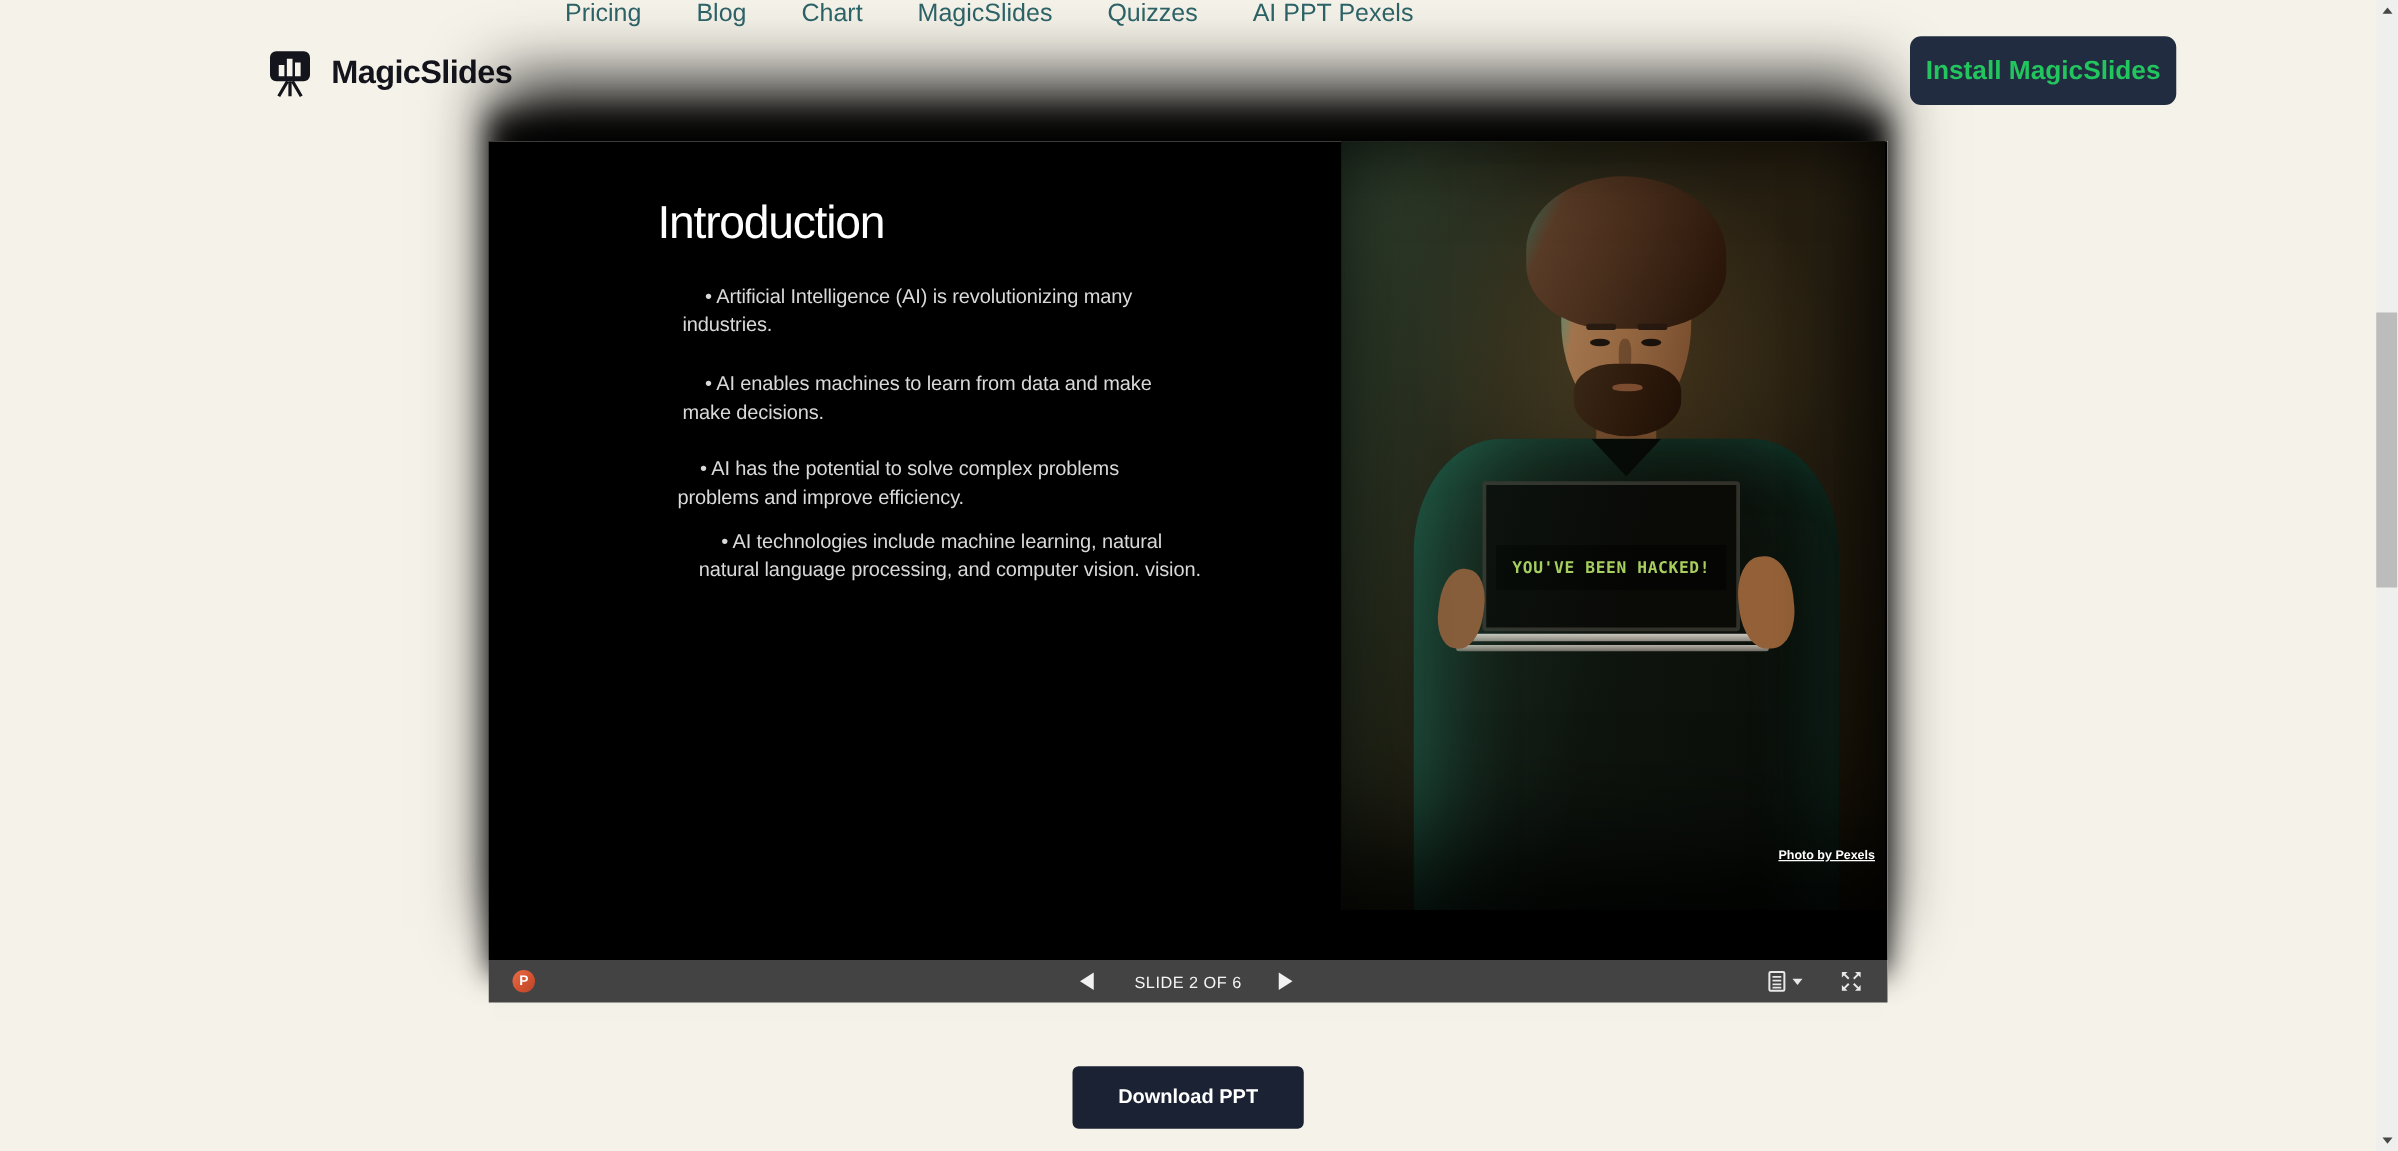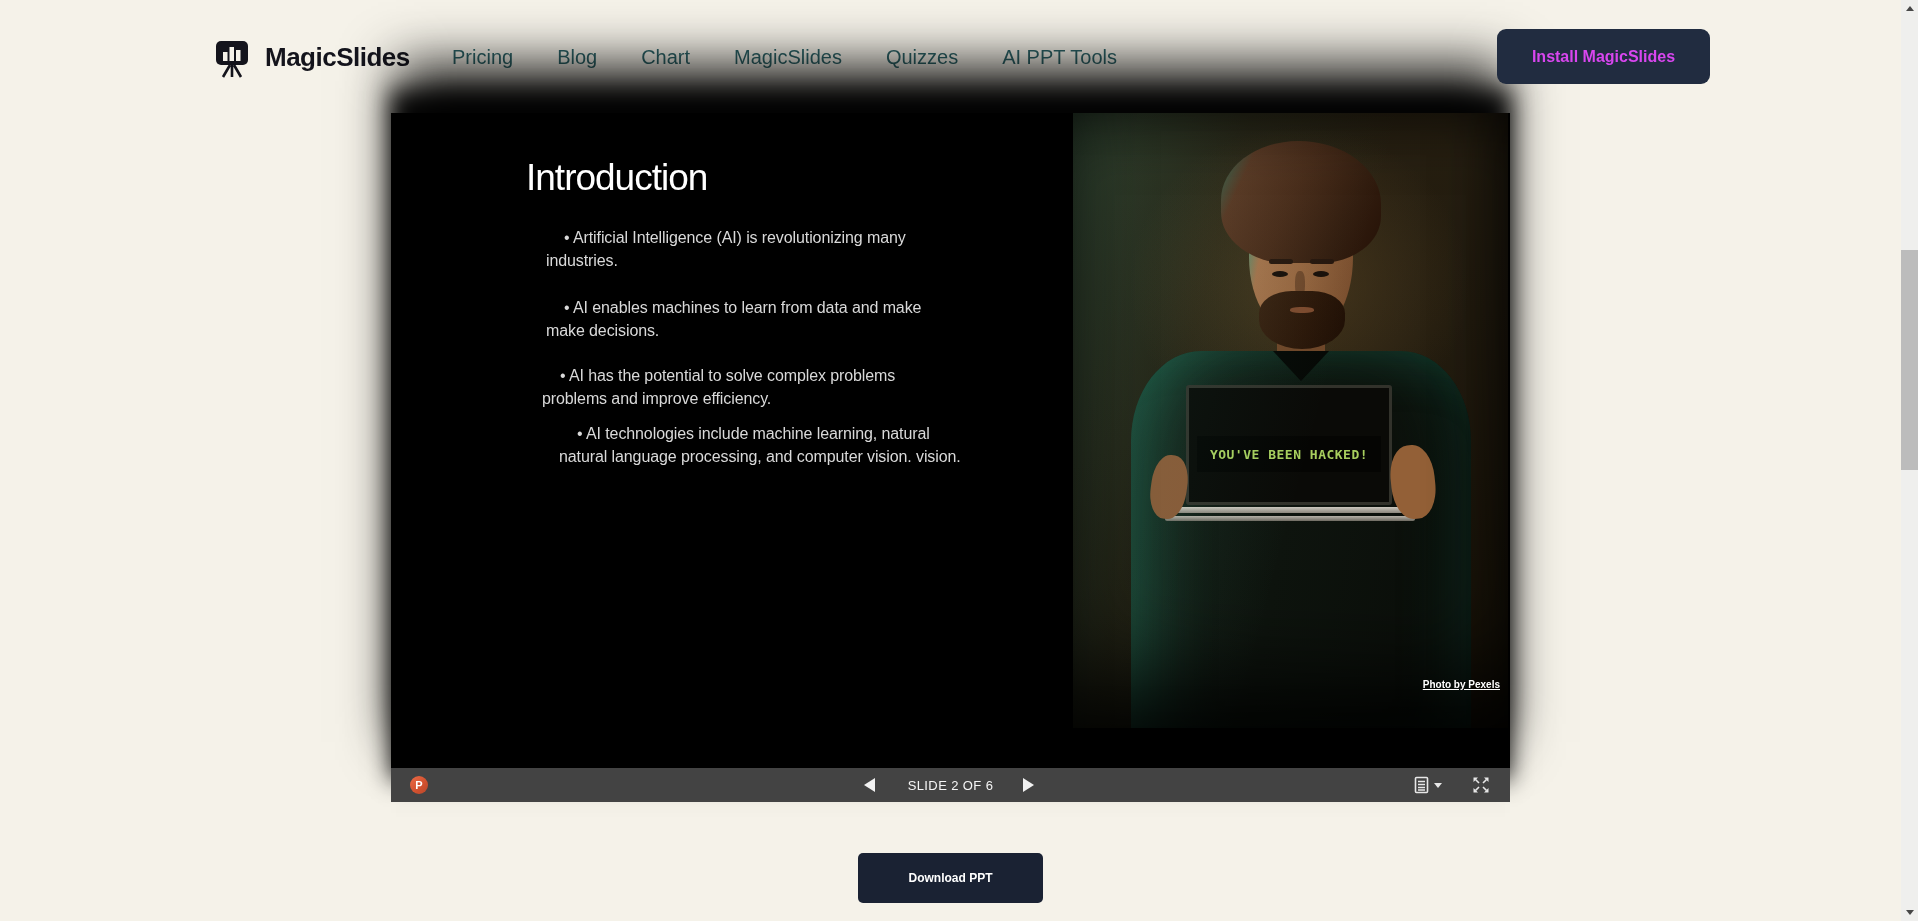--- a/index.html
+++ b/index.html
@@ -16,30 +16,30 @@
     position: absolute; top: 0; left: 0; width: 1901px; height: 115px;
     background: #f5f2e9;
   }
   .logo {
     position: absolute; left: 213px; top: 0; height: 115px;
     display: flex; align-items: center; gap: 10px; cursor: pointer;
   }
   .logo-text { font-size: 26px; font-weight: 700; color: #14141c; letter-spacing: -0.5px; }
   .nav {
     position: absolute; left: 452px; top: 0; height: 115px;
-    display: flex; align-items: center; gap: 44px;
+    display: flex; gap: 44px;
   }
   .nav a {
     font-size: 20px; color: #2d6468; text-decoration: none; cursor: pointer; white-space: nowrap;
   }
   .install-btn {
-    position: absolute; left: 1497px; top: 29px; width: 213px; height: 55px;
-    background: #212c40; color: #d946ef; border: none; border-radius: 9px;
+    position: absolute; left: 1528px; top: 29px; width: 213px; height: 55px;
+    background: #212c40; color: #22c55e; border: none; border-radius: 9px;
     font-family: "Liberation Sans", sans-serif;
-    font-size: 16px; font-weight: 700; cursor: pointer; z-index: 6;
+    font-size: 21px; font-weight: 700; cursor: pointer; z-index: 6;
   }
 
   
   .player {
     position: absolute; left: 391px; top: 113px; width: 1119px; z-index: 2;
     box-shadow: 0 -22px 22px 0 rgba(0,0,0,.95), 0 -55px 50px -5px rgba(0,0,0,.85);
   }
   .slide { position: relative; width: 1119px; height: 655px; background: #000; overflow: hidden; }
 
   .slide-text { position: absolute; left: 135px; top: 44px; width: 445px; }
@@ -151,21 +151,21 @@
   .tri-right { width: 0; height: 0; border-top: 7px solid transparent; border-bottom: 7px solid transparent; border-left: 11px solid #f2f2f2; }
   .status { color: #f5f5f5; font-size: 13px; letter-spacing: 0.4px; }
   .ctrl-right { position: absolute; right: 20px; top: 0; height: 34px; display: flex; align-items: center; gap: 30px; }
   .icon-btn { background: none; border: none; cursor: pointer; display: flex; align-items: center; gap: 5px; padding: 0; }
   .caret-down { width: 0; height: 0; border-left: 4px solid transparent; border-right: 4px solid transparent; border-top: 5px solid #e8e8e8; }
 
   
   .download-btn {
     position: absolute; left: 858px; top: 853px; width: 185px; height: 50px; z-index: 3;
     background: #1a2233; color: #ffffff; border: none; border-radius: 5px;
-    font-family: "Liberation Sans", sans-serif; font-size: 12px; font-weight: 700; cursor: pointer;
+    font-family: "Liberation Sans", sans-serif; font-size: 16px; font-weight: 700; cursor: pointer;
   }
 
   
   .scrollbar {
     position: absolute; right: 0; top: 0; width: 17px; height: 921px;
     background: #efefed; z-index: 20;
   }
   .sb-up, .sb-down {
     position: absolute; left: 0; width: 17px; height: 17px;
     display: flex; align-items: center; justify-content: center; cursor: pointer;
@@ -191,21 +191,21 @@
         <path d="M17 28 L10 40 M21 28 L28 40 M19 28 L19 40" stroke="#14141c" stroke-width="2.6" fill="none"></path>
       </svg>
       <span class="logo-text">MagicSlides</span>
     </div>
     <nav class="nav">
       <a>Pricing</a>
       <a>Blog</a>
       <a>Chart</a>
       <a>MagicSlides</a>
       <a>Quizzes</a>
-      <a>AI PPT Tools</a>
+      <a>AI PPT Pexels</a>
     </nav>
     <button class="install-btn">Install MagicSlides</button>
   </header>
 
   <div class="player">
     <div class="slide">
 
       <div class="slide-text">
         <h1 class="slide-title">Introduction</h1>
         <p class="bullet b1">Artificial Intelligence (AI) is revolutionizing many industries.</p>

